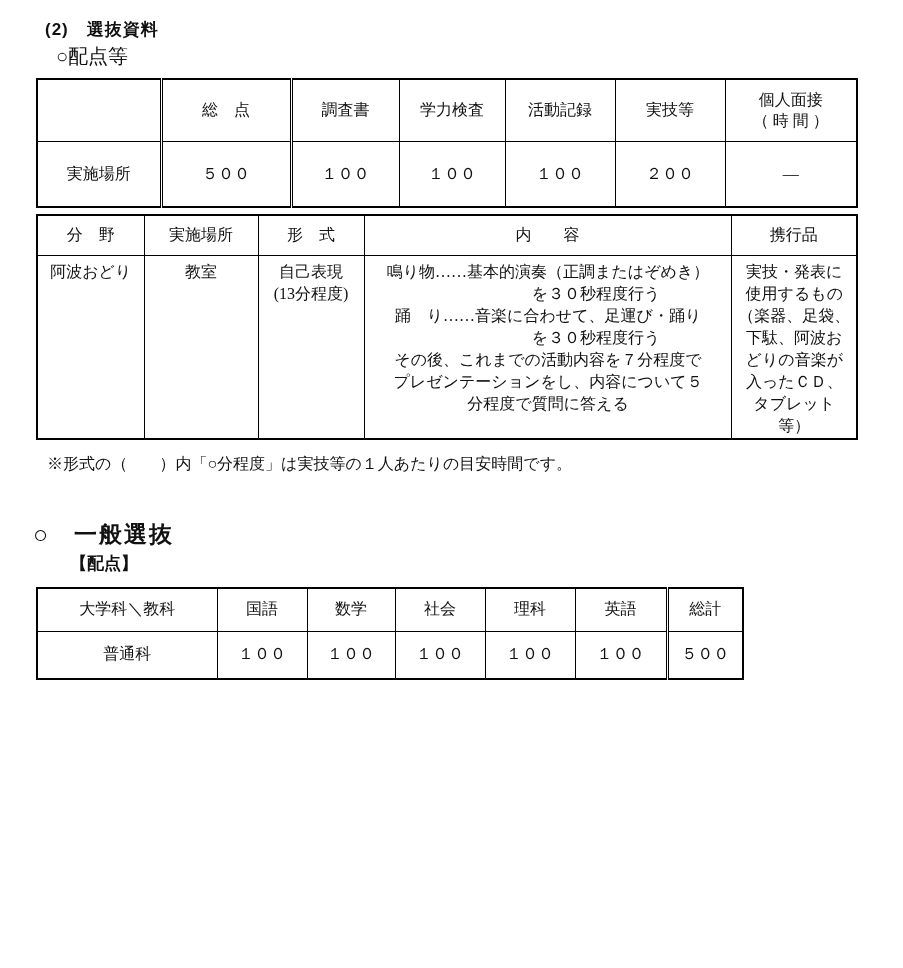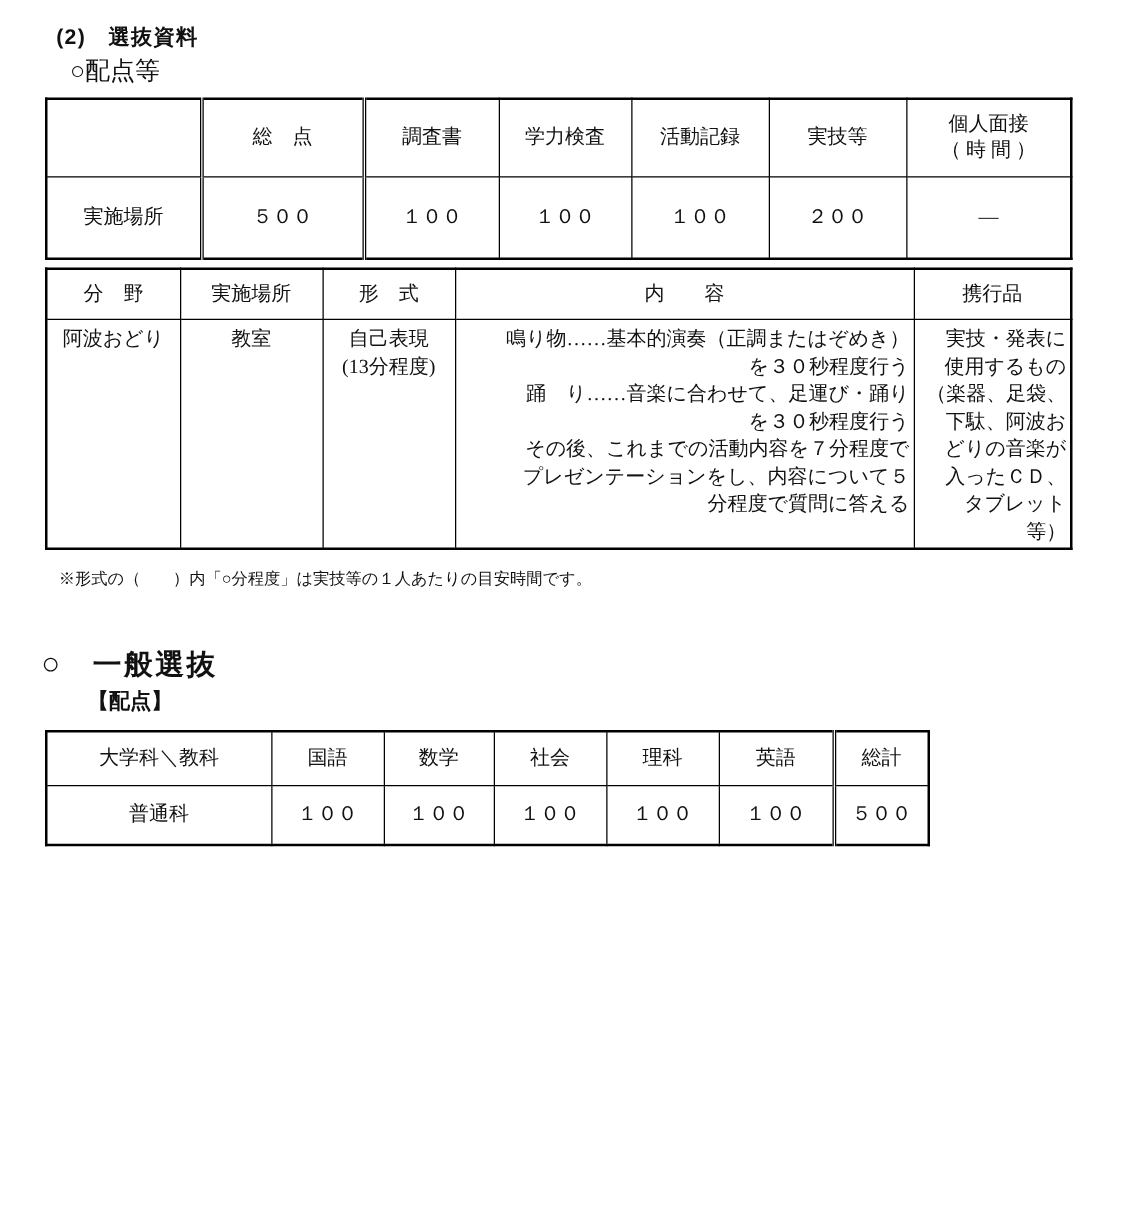--- a/index.html
+++ b/index.html
@@ -41,24 +41,24 @@
   .t1 { width:820px; }
   .t1 tr.hdr { height:62px; }
   .t1 tr.data { height:66px; }
   .t1 td { line-height:1.35; }
 
   
   .t2 { width:820px; margin-top:6px; }
   .t2 tr.hdr  { height:40px; }
   .t2 tr.data { height:180px; }
   .t2 tr.data td { vertical-align:top; padding-top:5px; line-height:22px; }
-  .t2 td.left { text-align:right; padding-left:4px; padding-right:3px; }
+  .t2 td.left { text-align:center; padding-left:4px; padding-right:3px; }
 
   .note {
-    font-size:13px;
+    font-size:16px;
     margin:14px 0 0 47px;
   }
 
   
   .gs-row {
     margin:44px 0 0 33px;
     display:flex; align-items:center;
   }
   .gs-circle { font-size:25px; font-weight:bold; line-height:1; }
   .gs-title  { font-size:23px; font-weight:bold; letter-spacing:2px; margin-left:26px; }

